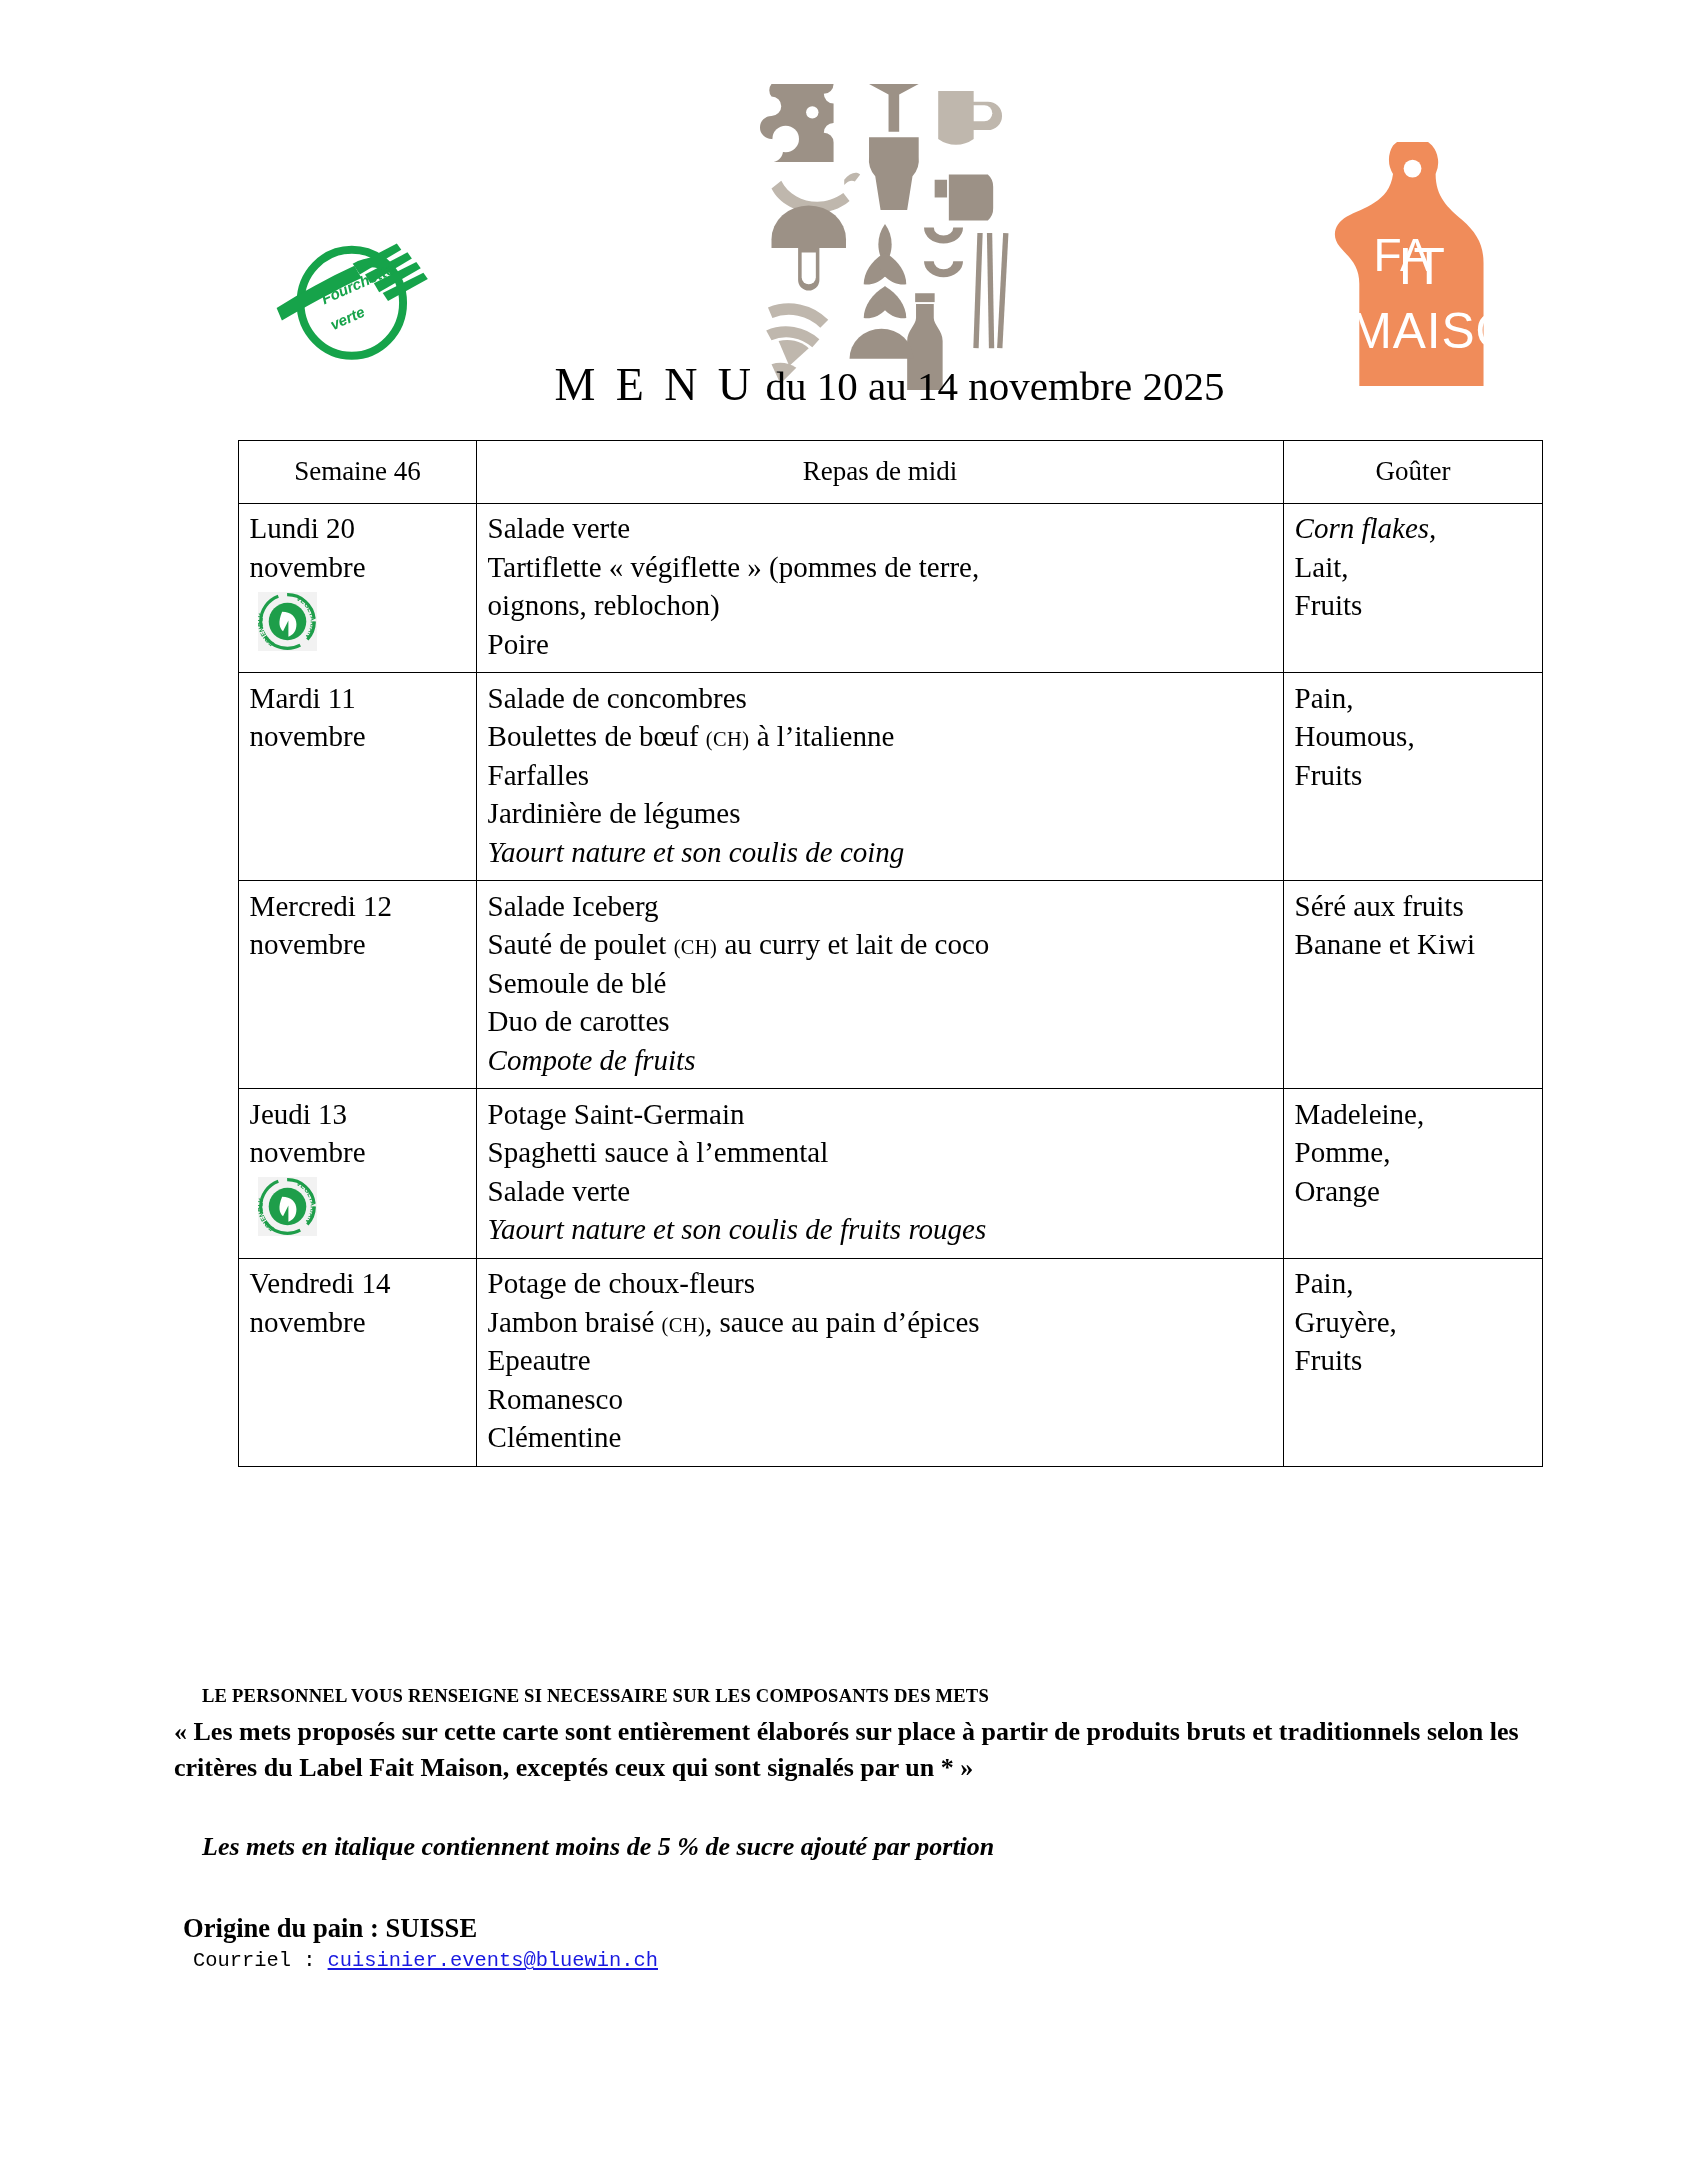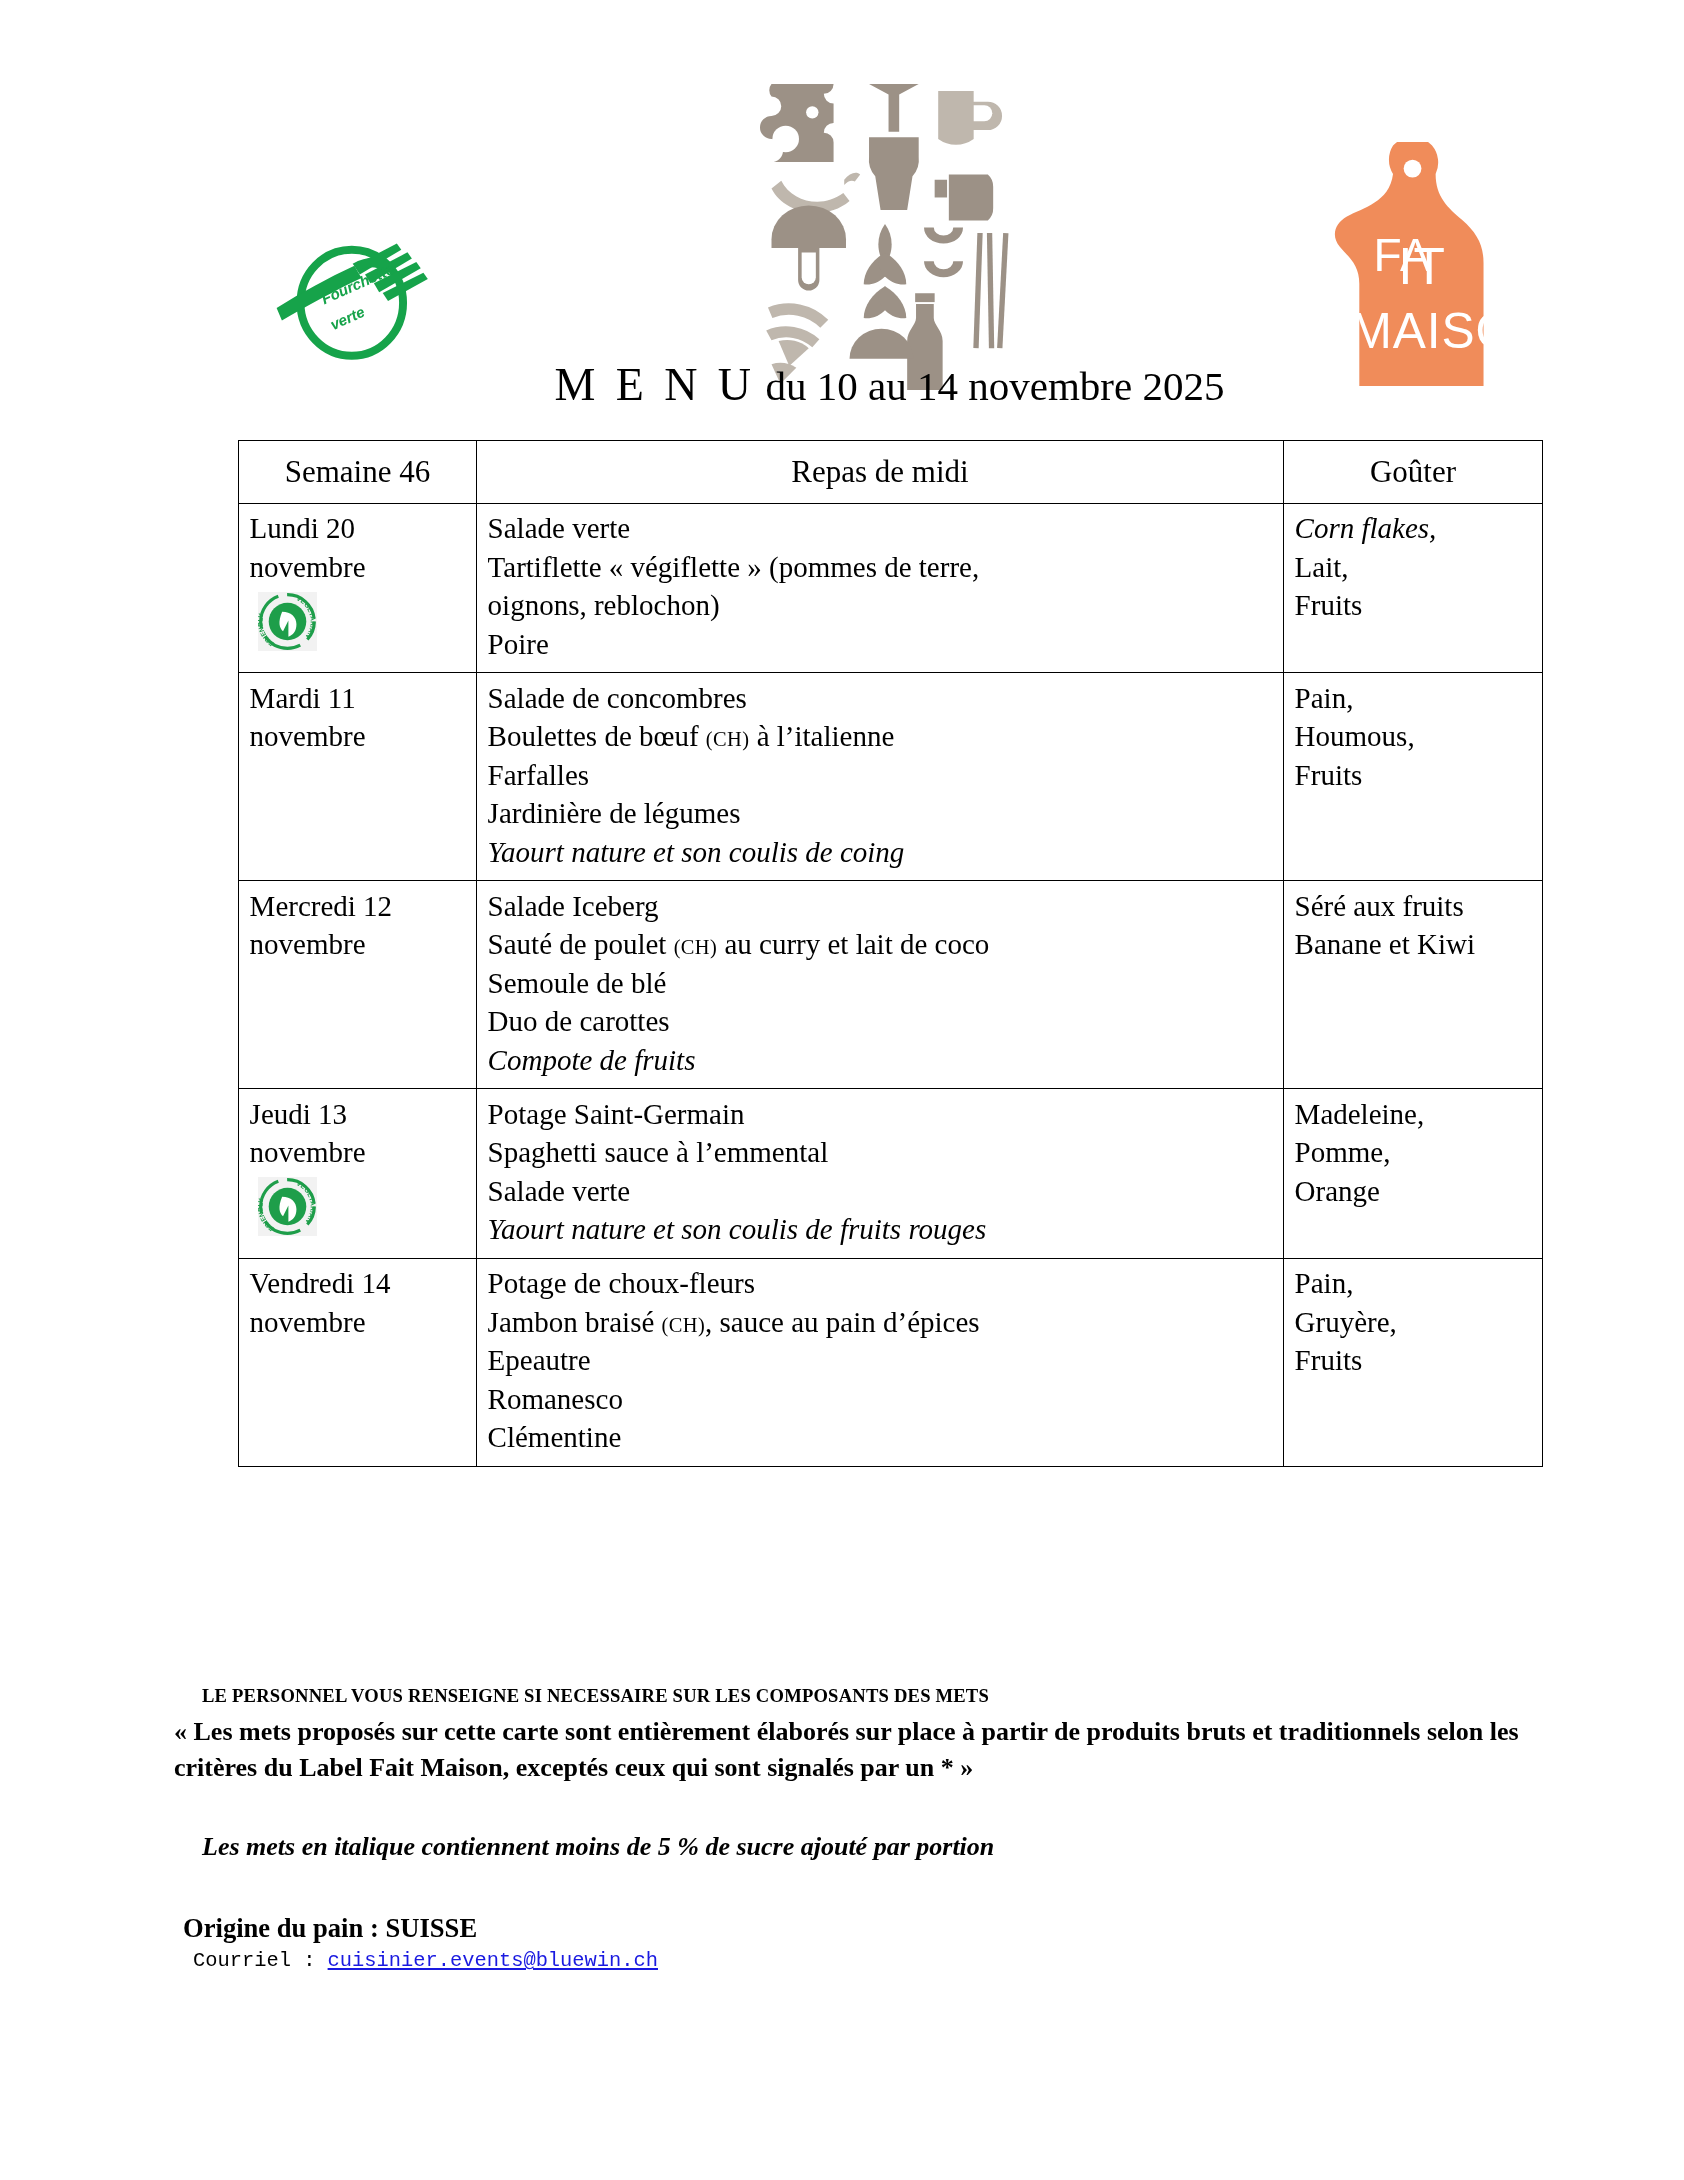--- a/index.html
+++ b/index.html
@@ -97,21 +97,21 @@
   }
   .col-day   { width: 238px; }
   .col-lunch { width: 807px; }
   .col-snack { width: 259px; }
 
   .menu-table thead td {
     text-align: center;
     vertical-align: middle;
     height: 55px;
     padding: 3.5px 7px;
-    font-size: 31px;
+    font-size: 27px;
     margin-left: 24px;
   }
   .hdr-week { font-weight: bold; }
 
   .day-cell { line-height: 1.28; }
   .day-name { white-space: nowrap; }
 
   .snack-cell { vertical-align: middle; }
   .lunch-cell { vertical-align: top; }
 

